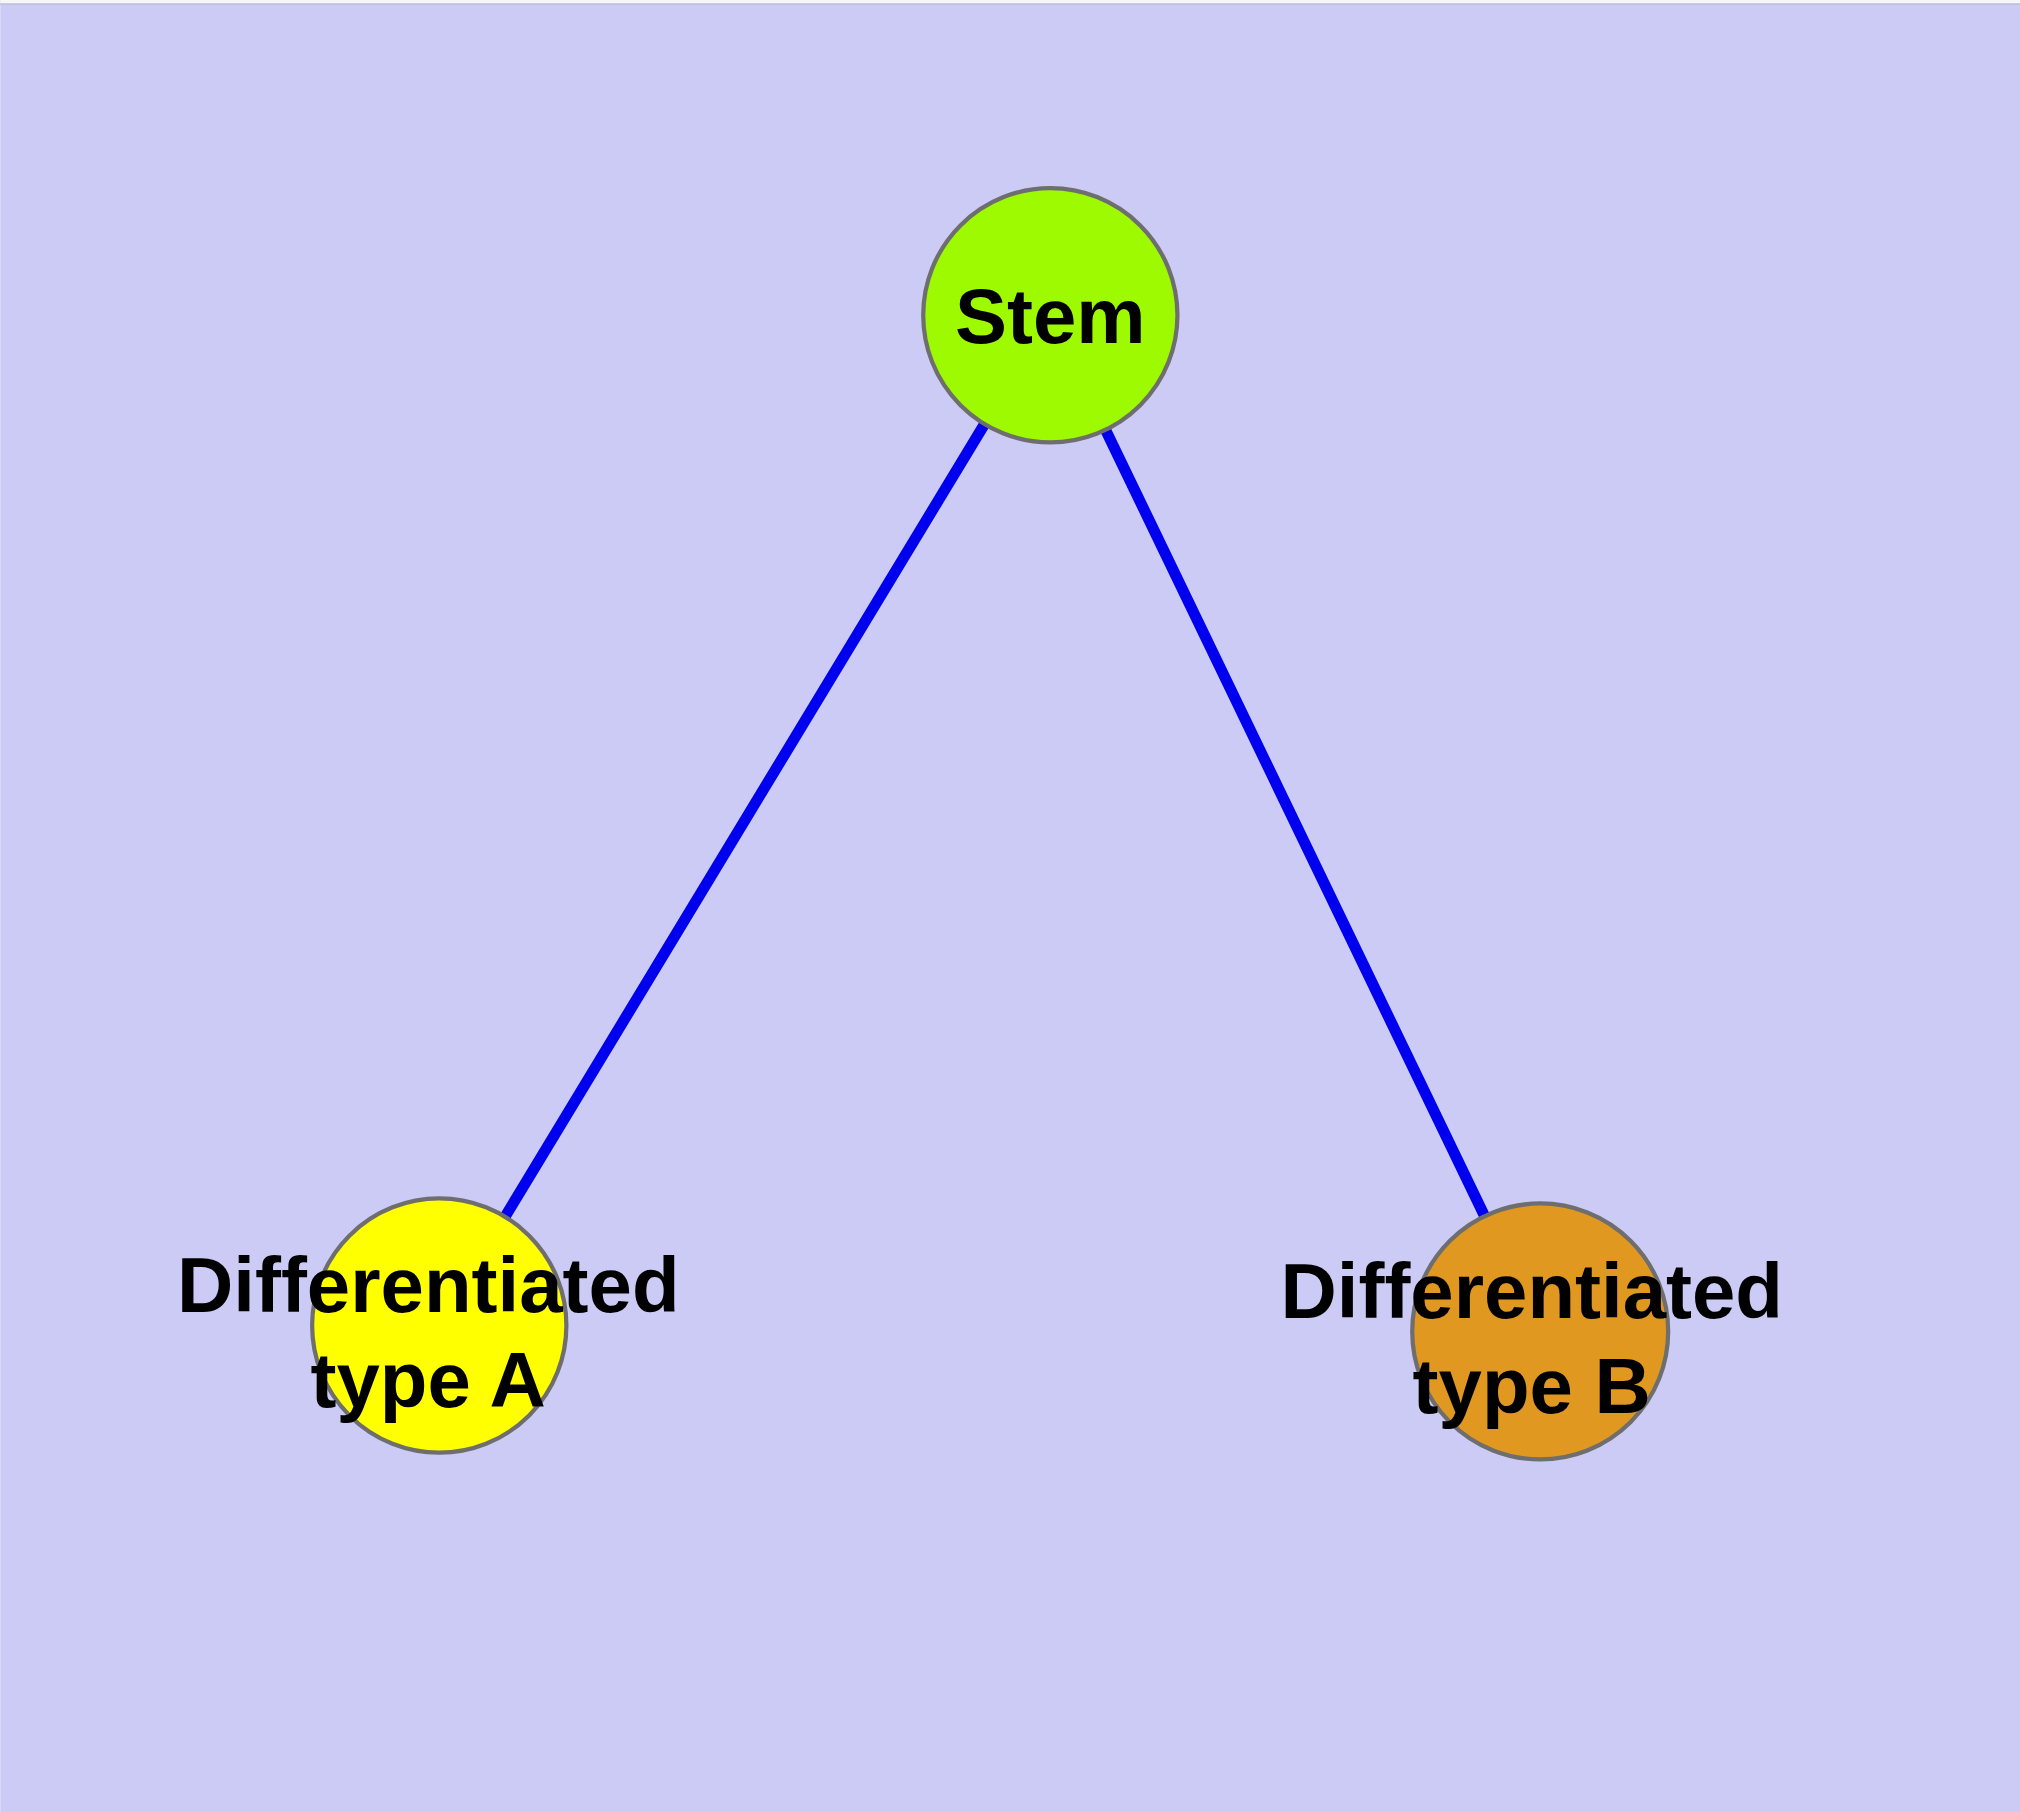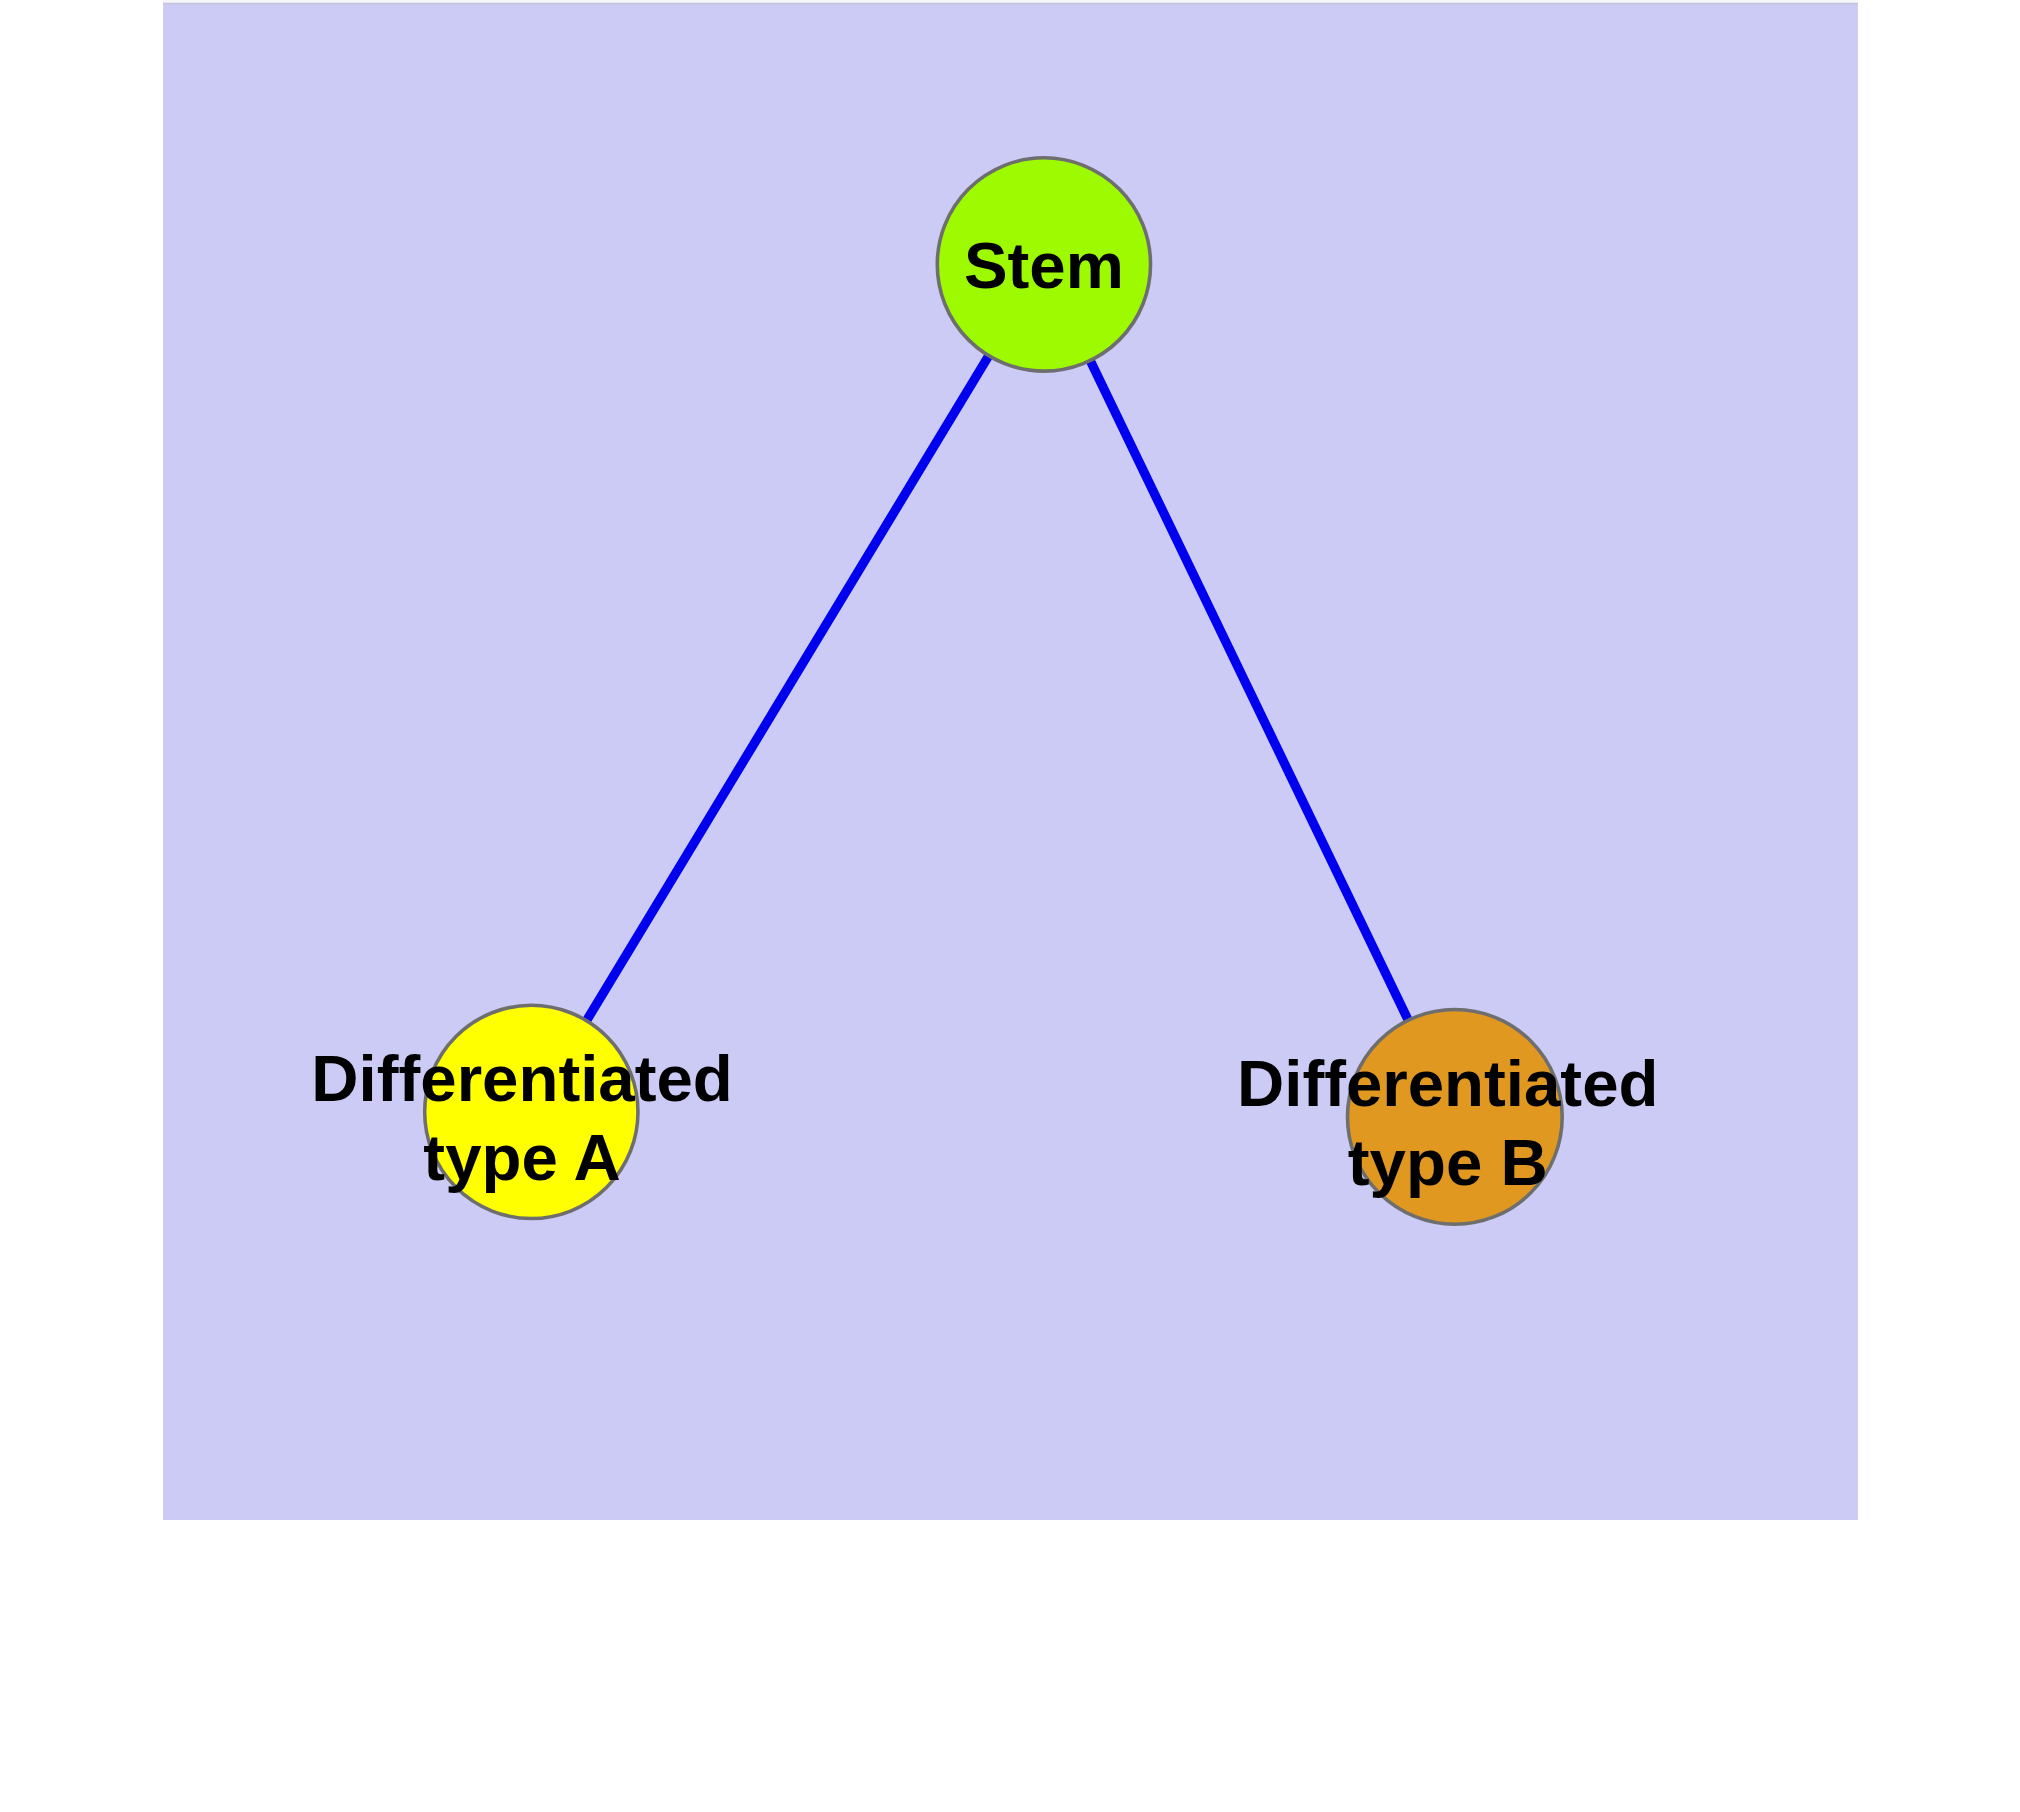--- a/index.html
+++ b/index.html
@@ -2,21 +2,21 @@
 <html style="font-size:13.6px"><head>
 <meta charset="utf-8">
 <style>
   html, body {
     margin: 0;
     padding: 0;
   }
   .stage {
     position: relative;
     width: 2021px;
-    height: 1520px;
+    height: 1812px;
     overflow: hidden;
   }
   .stage svg {
     display: block;
     width: 100%;
     height: 100%;
   }
   .node {
     stroke-width: 5px;
   }

